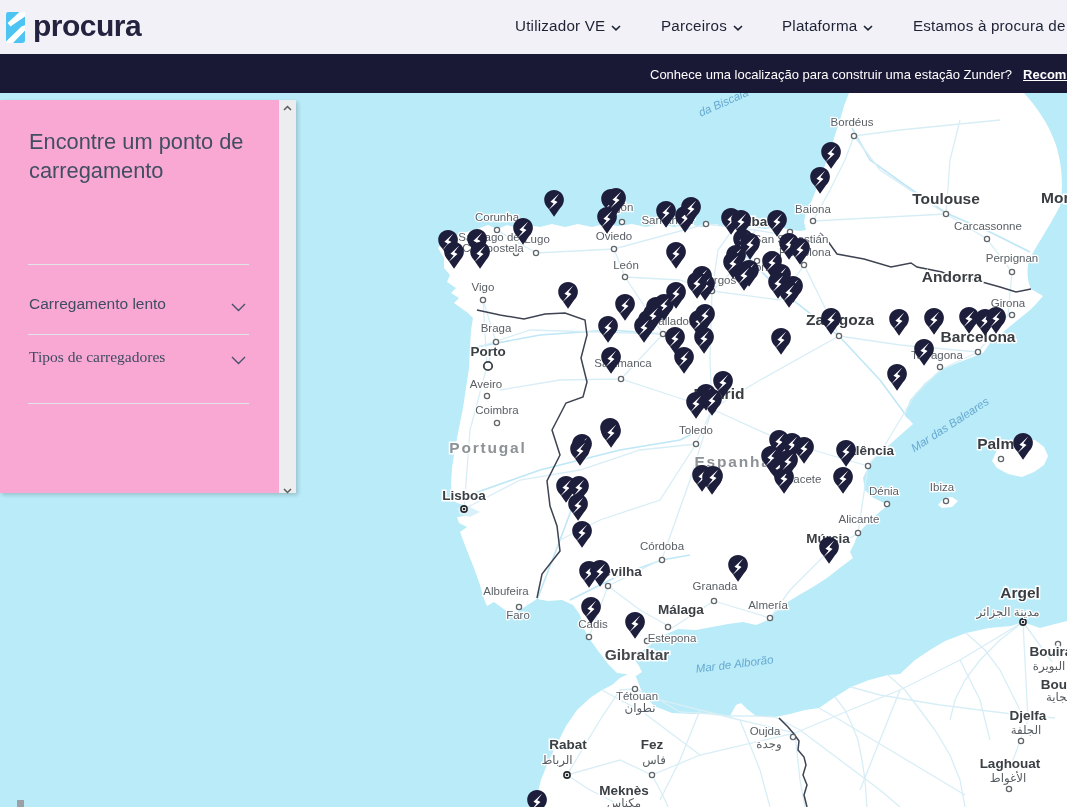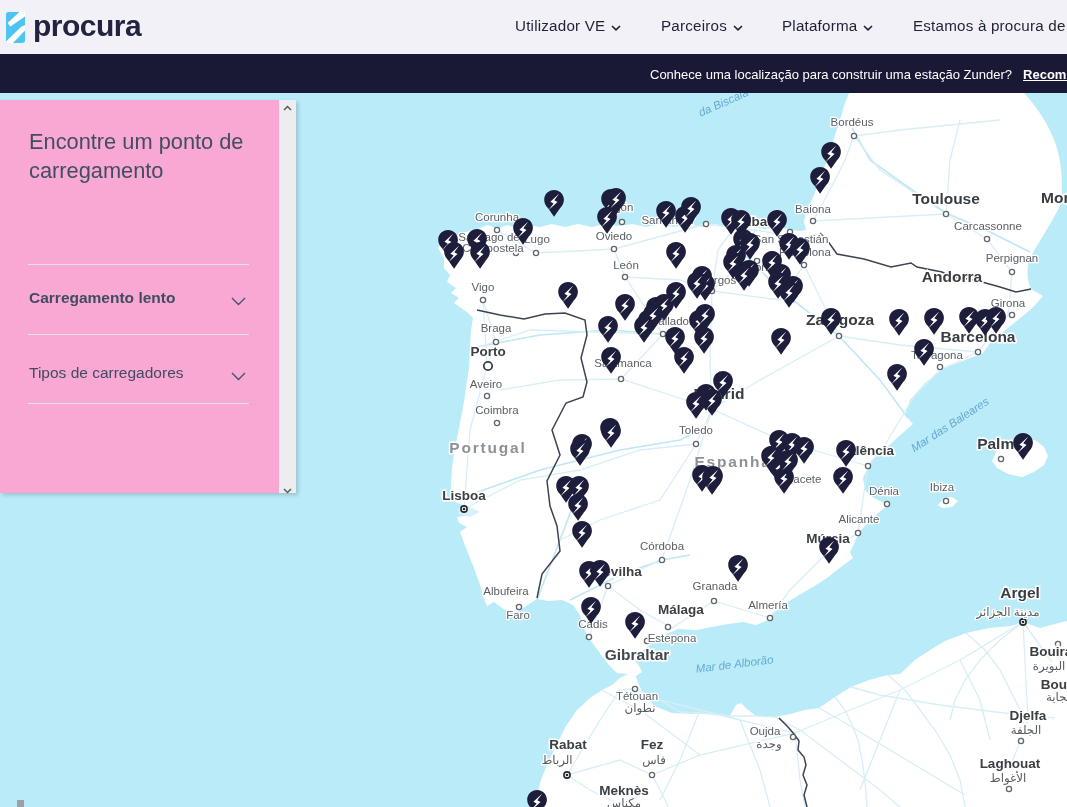--- a/index.html
+++ b/index.html
@@ -370,25 +370,25 @@
 <use href="#pin" x="727.4" y="554.5"></use>
 <use href="#pin" x="1012.4" y="432.5"></use>
 <use href="#pin" x="526.4" y="789.5"></use>
   <rect x="17" y="800" width="7" height="7" fill="#9aa0a6"></rect>
 </svg>
 </div>
 
 <div class="panel">
   <h1>Encontre um ponto de carregamento</h1>
   <div class="divi" style="top:164px;"></div>
-  <div class="acc" style="top:189px;font-weight:bold;">Carregamento lento<span class="chev"><svg width="15" height="9" viewBox="0 0 15 9">
+  <div class="acc" style="top:195px;">Carregamento lento<span class="chev"><svg width="15" height="9" viewBox="0 0 15 9">
           <path d="M1 1 L7.5 7.5 L14 1" fill="none" stroke="#44526a" stroke-width="1.4"></path>
         </svg></span></div>
   <div class="divi" style="top:234px;"></div>
-  <div class="acc" style="top:264px;">Tipos de carregadores<span class="chev"><svg width="15" height="9" viewBox="0 0 15 9">
+  <div class="acc" style="top:248px;font-family:Liberation Serif, serif;">Tipos de carregadores<span class="chev"><svg width="15" height="9" viewBox="0 0 15 9">
           <path d="M1 1 L7.5 7.5 L14 1" fill="none" stroke="#44526a" stroke-width="1.4"></path>
         </svg></span></div>
   <div class="divi" style="top:303px;"></div>
   <div class="sbar">
     <div class="ar" style="top:0px;"><svg width="9" height="6" viewBox="0 0 9 6">
           <path d="M1 5 L4.5 1.5 L8 5" fill="none" stroke="#5a5a5a" stroke-width="1.5"></path>
         </svg></div>
     <div class="ar" style="top:383px;"><svg width="9" height="6" viewBox="0 0 9 6">
           <path d="M1 1 L4.5 4.5 L8 1" fill="none" stroke="#5a5a5a" stroke-width="1.5"></path>
         </svg></div>

